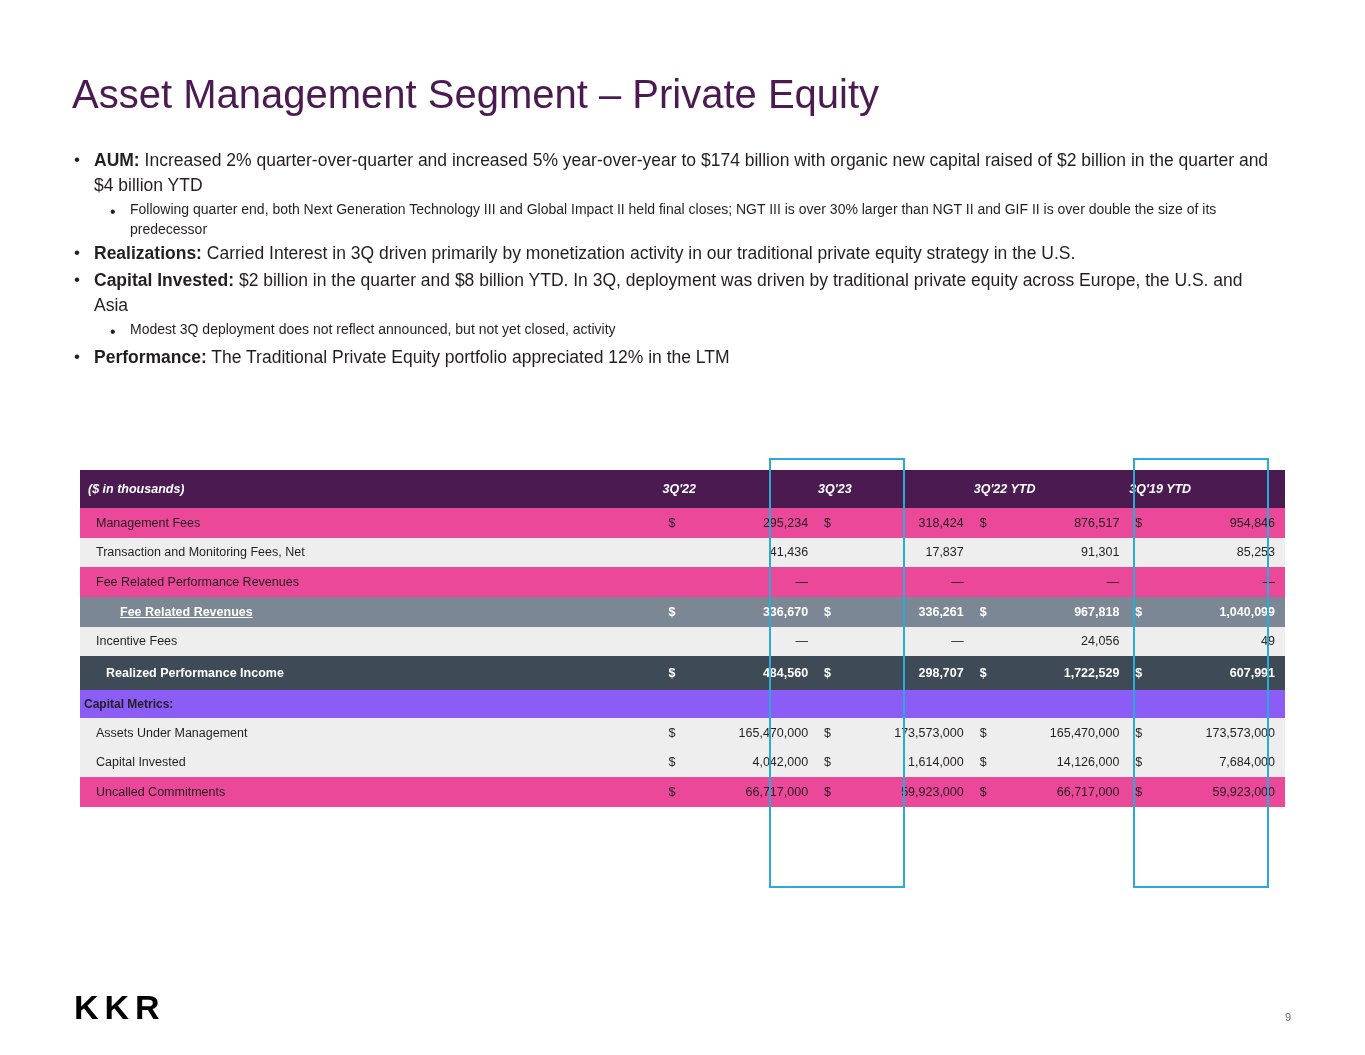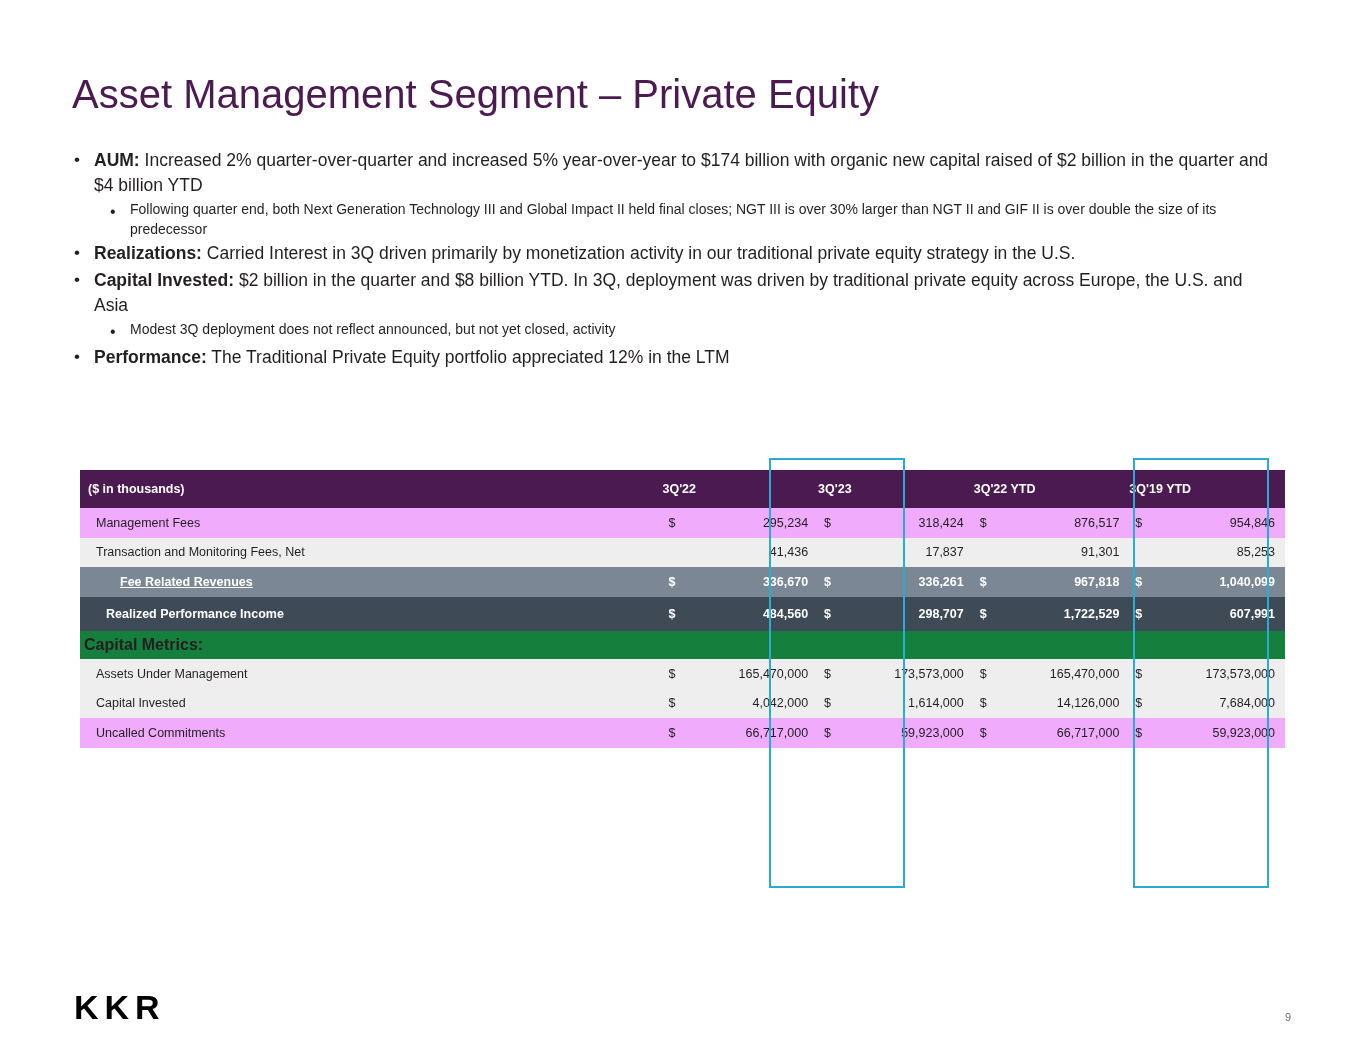--- a/index.html
+++ b/index.html
@@ -80,56 +80,57 @@
 
   thead th {
     background: #4B1A51;
     color: #ffffff;
     font-size: 12.5px;
     font-weight: bold;
     height: 38px;
     padding: 0 8px;
     text-align: left;
     vertical-align: middle;
+    font-style: italic;
   }
   thead th.hcenter { text-align: left; padding-left: 0; }
 
   tbody td {
     height: 29.5px;
     padding: 0 8px;
     vertical-align: middle;
     font-size: 12.5px;
   }
   td.label { text-align: left; padding-left: 16px; }
   td.cur { text-align: left; padding-right: 0; padding-left: 6px; }
   td.num { text-align: right; padding-right: 10px; padding-left: 0; }
 
   tr.shade td { background: #eeeeee; }
-  tr.plain td { background: #f0abfc; }
+  tr.plain td { background: #ec4899; }
 
   tr.subtotal td {
     background: #7b8794;
     color: #ffffff;
     font-weight: bold;
     height: 30px;
   }
   tr.subtotal td.label { padding-left: 40px; text-decoration: underline; }
 
   tr.total td {
     background: #3e4a56;
     color: #ffffff;
     font-weight: bold;
     height: 34px;
   }
   tr.total td.label { padding-left: 26px; }
 
   tr.section td {
-    background: #15803d;
-    font-weight: bold;
-    font-size: 16px;
+    background: #8b5cf6;
+    font-weight: bold;
+    font-size: 12px;
     height: 28px;
     color: #231f20;
   }
   tr.section td.label { padding-left: 4px; }
 
   
   .hl {
     position: absolute;
     border: 2px solid #29ABD6;
     pointer-events: none;
@@ -231,30 +232,52 @@
           <td class="label">Transaction and Monitoring Fees, Net</td>
           <td class="cur"></td>
           <td class="num">41,436</td>
           <td class="cur"></td>
           <td class="num">17,837</td>
           <td class="cur"></td>
           <td class="num">91,301</td>
           <td class="cur"></td>
           <td class="num">85,253</td>
         </tr>
+        <tr class="plain">
+          <td class="label">Fee Related Performance Revenues</td>
+          <td class="cur"></td>
+          <td class="num">—</td>
+          <td class="cur"></td>
+          <td class="num">—</td>
+          <td class="cur"></td>
+          <td class="num">—</td>
+          <td class="cur"></td>
+          <td class="num">—</td>
+        </tr>
         <tr class="subtotal">
           <td class="label">Fee Related Revenues</td>
           <td class="cur">$</td>
           <td class="num">336,670</td>
           <td class="cur">$</td>
           <td class="num">336,261</td>
           <td class="cur">$</td>
           <td class="num">967,818</td>
           <td class="cur">$</td>
           <td class="num">1,040,099</td>
+        </tr>
+        <tr class="shade">
+          <td class="label">Incentive Fees</td>
+          <td class="cur"></td>
+          <td class="num">—</td>
+          <td class="cur"></td>
+          <td class="num">—</td>
+          <td class="cur"></td>
+          <td class="num">24,056</td>
+          <td class="cur"></td>
+          <td class="num">49</td>
         </tr>
         <tr class="total">
           <td class="label">Realized Performance Income</td>
           <td class="cur">$</td>
           <td class="num">484,560</td>
           <td class="cur">$</td>
           <td class="num">298,707</td>
           <td class="cur">$</td>
           <td class="num">1,722,529</td>
           <td class="cur">$</td>

